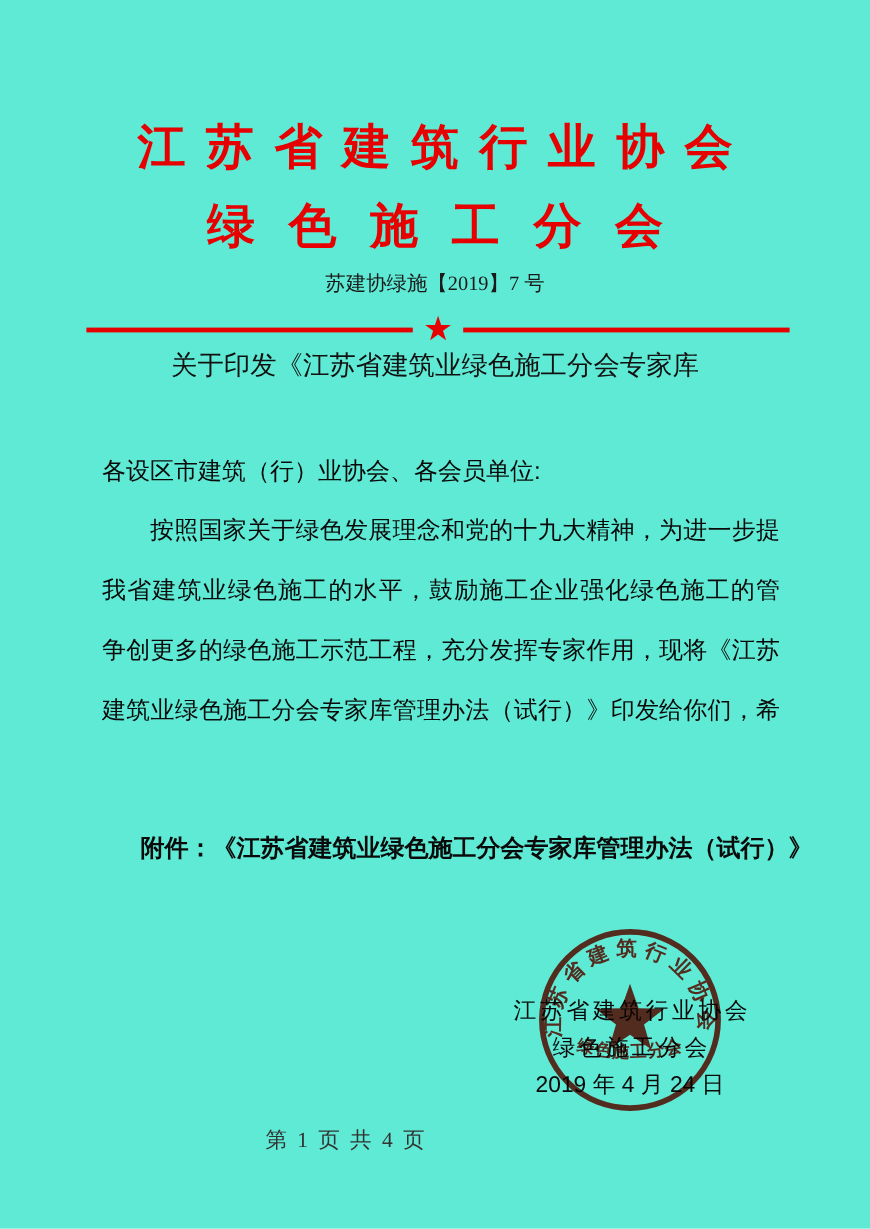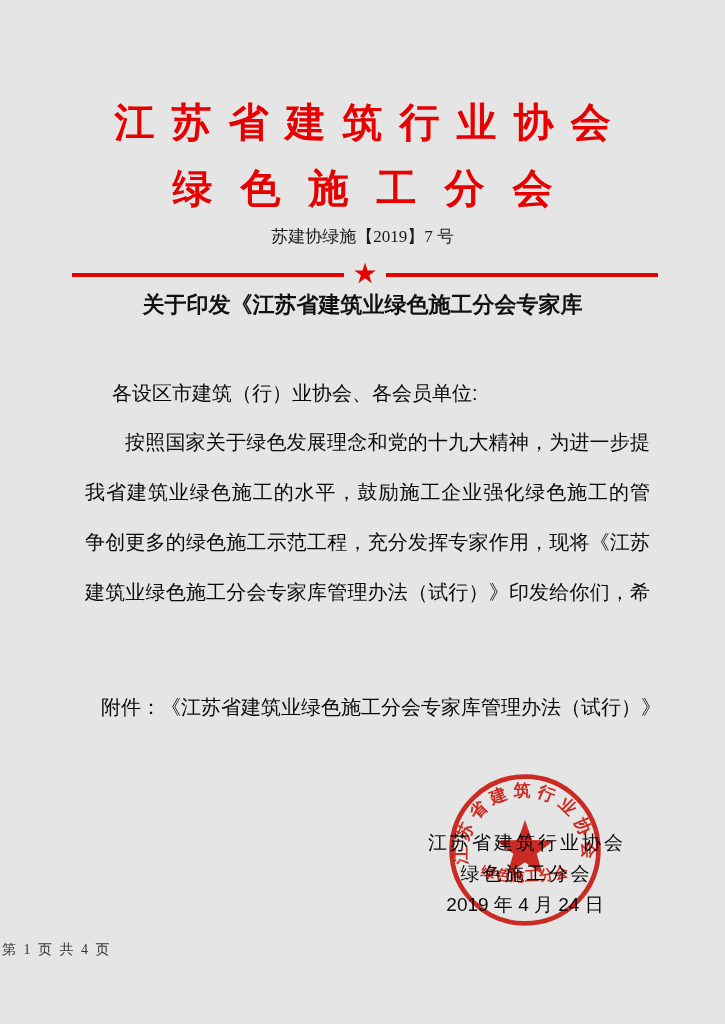--- a/index.html
+++ b/index.html
@@ -1,21 +1,21 @@
 <!DOCTYPE html>
 <html><head>
 <meta charset="utf-8">
 <style>
   * { margin:0; padding:0; box-sizing:border-box; }
   html,body { background:#ffffff; }
   .page {
     position:relative;
     width:725px; height:1024px;
     margin:0 auto;
-    background:#e5e5e5;
+    background:#5eead4;
     overflow:hidden;
     font-family:"Liberation Sans","DejaVu Sans",sans-serif;
     color:#0a0a0a;
   }
 
   
   .org-line {
     position:absolute; left:0; width:725px;
     text-align:center;
     color:#e60000;
@@ -46,42 +46,41 @@
   .red-rule .star {
     color:#e60000; font-size:28px; line-height:28px;
     margin:0 8px; margin-top:-2px;
   }
 
   
   .notice-title {
     position:absolute; top:286px; left:0; width:725px;
     text-align:center;
     font-family:"Liberation Serif","DejaVu Serif",serif;
-    font-weight:bold; font-size:22px; line-height:38px;
+    font-weight:normal; font-size:22px; line-height:38px;
     color:#111;
   }
 
   
   .salutation {
     position:absolute; top:368px; left:85px; width:565px;
     height:50px; line-height:50px;
     font-size:20px;
-    margin-left:27px;
   }
   .paragraph { position:absolute; top:417px; left:85px; width:565px; }
   .body-line {
     height:50px; line-height:50px;
     font-size:20px; white-space:nowrap;
   }
   .jl { text-align:justify; text-align-last:justify; white-space:normal; overflow:hidden; }
   .para-indent { padding-left:40px; }
   .attachment {
-    position:absolute; top:682px; left:69px; width:600px;
+    position:absolute; top:682px; left:85px; width:600px;
     height:50px; line-height:50px;
-    font-size:20px; padding-left:32px; white-space:nowrap;
+    font-size:20px; padding-left:32px; white-space:nowrap;font-weight:bold;
   }
 
   
   .signature {
     position:absolute; top:827px; left:425px; width:200px;
     text-align:center; z-index:1;
   }
   .signature .sig-line {
     height:31px; line-height:31px;
     font-size:19px; letter-spacing:3px; text-indent:3px;
@@ -100,22 +99,23 @@
   }
   .seal text {
     font-family:"Liberation Serif","DejaVu Serif",serif;
     font-weight:bold;
   }
 
   
   .footer {
     position:absolute; top:938px; left:0; width:575px;
     height:24px; line-height:24px;
+    text-align:center;
     font-family:"Liberation Serif","DejaVu Serif",serif;
-    font-size:14px; letter-spacing:2px; text-indent:2px;
+    font-size:18px; letter-spacing:2px; text-indent:2px;
     color:#333;
   }
 </style>
 </head>
 <body>
 
 <div class="page">
 
   <div class="org-line org-line1">江苏省建筑行业协会</div>
   <div class="org-line org-line2">绿色施工分会</div>

